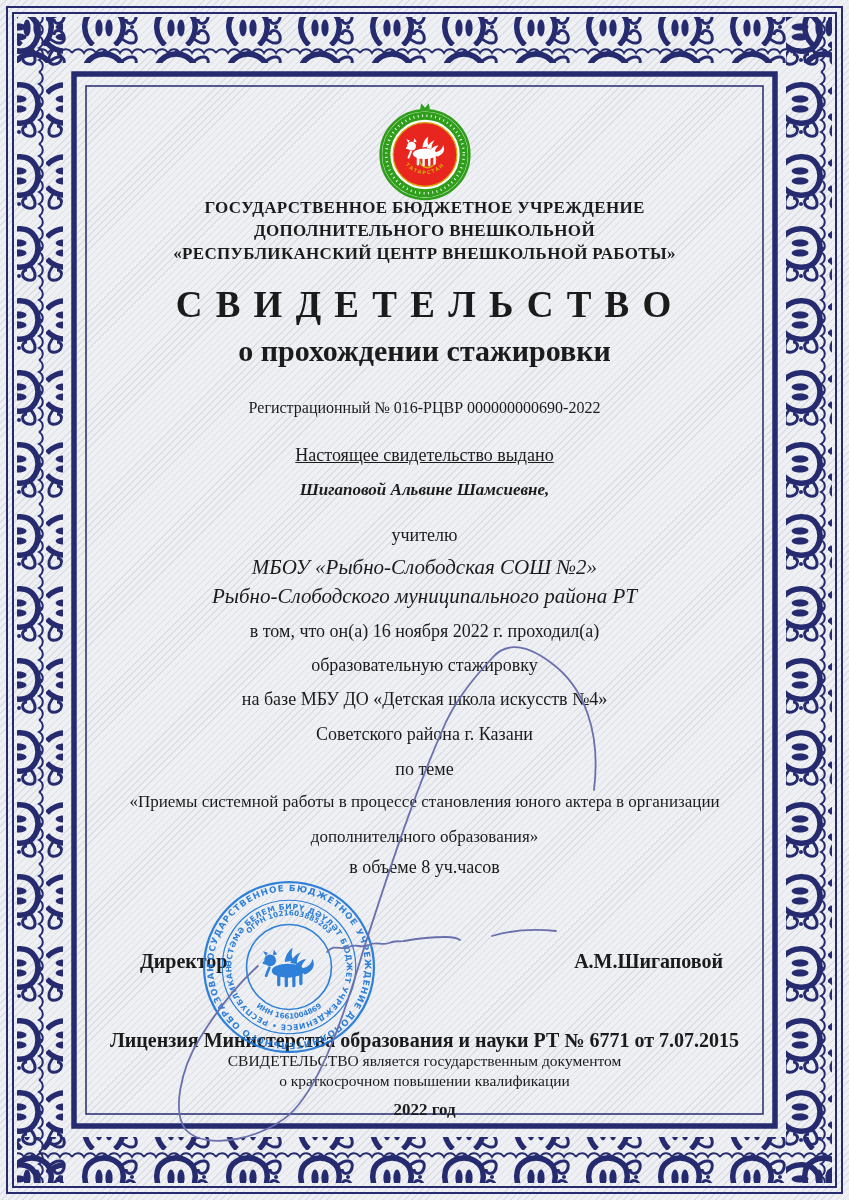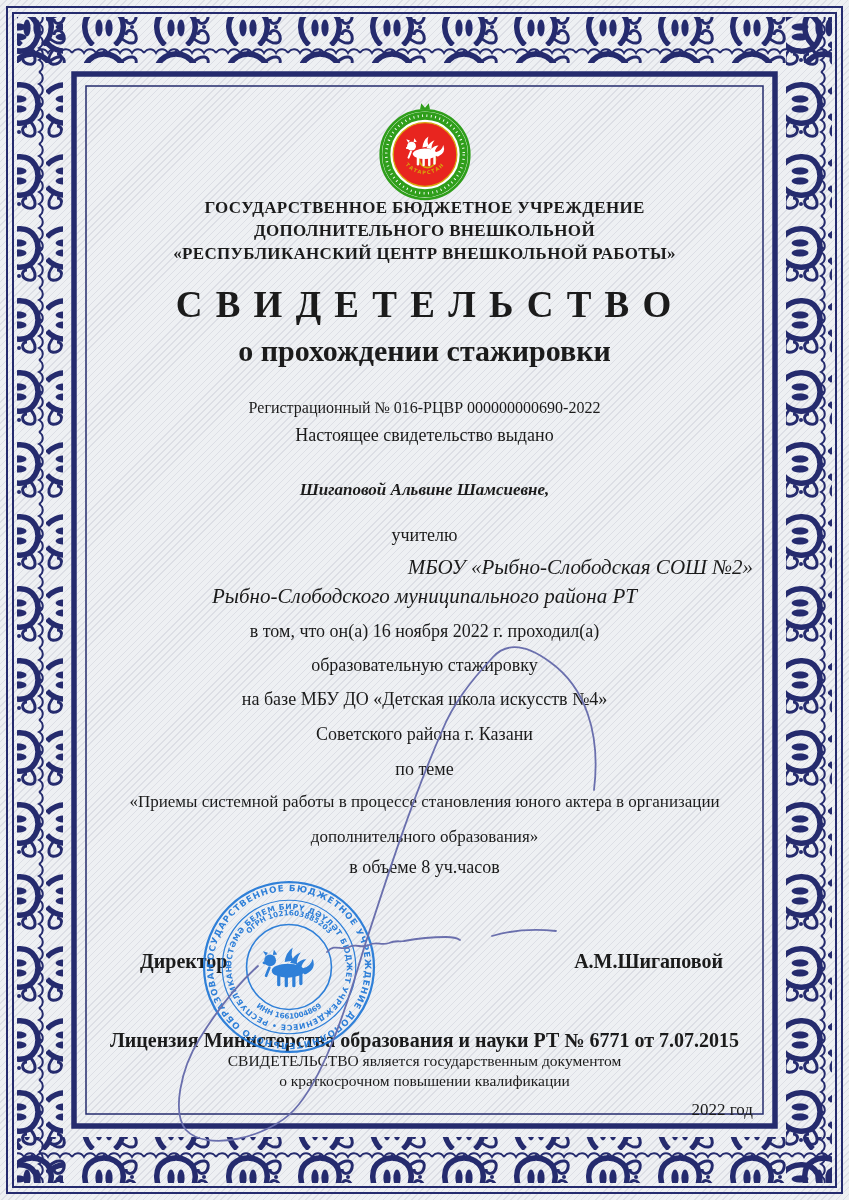--- a/index.html
+++ b/index.html
@@ -21,21 +21,21 @@
   .reg{font-size:16px;}
   .body-text{font-size:18px;}
   .name{font-size:17px;font-weight:bold;font-style:italic;}
   .school{font-size:21px;font-style:italic;line-height:30px;}
   .topic{font-size:17px;}
   .sign-row{position:absolute;left:96px;right:96px;top:950px;display:flex;
             justify-content:space-between;padding:0 30px 0 44px;box-sizing:border-box;
             font-size:20px;font-weight:bold;}
   .license{font-size:20px;font-weight:bold;}
   .footnote{font-size:15.5px;}
-  .year{font-size:17px;font-weight:normal;text-align:right;}
+  .year{font-size:17px;font-weight:bold;}
   #logo-wrap{left:50%;top:102px;transform:translateX(-50%);width:100px;height:100px;}
   #stamp-wrap{left:200px;top:878px;width:178px;height:178px;opacity:.9;}
   #signature-svg{left:0;top:0;width:849px;height:1200px;pointer-events:none;}
   .stamp-ring-text{font-family:"DejaVu Sans", sans-serif;font-weight:bold;}
   .logo-ribbon{font-family:"DejaVu Sans", sans-serif;font-weight:bold;}
 </style>
 </head>
 <body>
 
 <svg id="border-svg" class="abs" viewBox="0 0 849 1200" xmlns="http://www.w3.org/2000/svg">
@@ -108,24 +108,24 @@
 
 <div class="content-line org" style="top:196px;">ГОСУДАРСТВЕННОЕ БЮДЖЕТНОЕ УЧРЕЖДЕНИЕ</div>
 <div class="content-line org" style="top:219px;">ДОПОЛНИТЕЛЬНОГО ВНЕШКОЛЬНОЙ</div>
 <div class="content-line org" style="top:242px;">«РЕСПУБЛИКАНСКИЙ ЦЕНТР ВНЕШКОЛЬНОЙ  РАБОТЫ»</div>
 
 <div class="content-line cert-title" style="top:282px;">С В И Д Е Т Е Л Ь С Т В О</div>
 <div class="content-line cert-subtitle" style="top:332px;">о прохождении стажировки</div>
 
 <div class="content-line reg" style="top:398px;">Регистрационный  № 016-РЦВР 000000000690-2022</div>
 
-<div class="content-line body-text" style="top:424px;">Настоящее свидетельство выдано</div>
+<div class="content-line body-text" style="top:444px;text-decoration:underline;">Настоящее свидетельство выдано</div>
 <div class="content-line name" style="top:479px;">Шигаповой Альвине Шамсиевне,</div>
 <div class="content-line body-text" style="top:524px;">учителю</div>
-<div class="content-line school" style="top:552px;text-align:right;">МБОУ «Рыбно-Слободская СОШ №2»</div>
+<div class="content-line school" style="top:552px;">МБОУ «Рыбно-Слободская СОШ №2»</div>
 <div class="content-line school" style="top:581px;">Рыбно-Слободского муниципального района РТ</div>
 
 <div class="content-line body-text" style="top:620px;font-family:Liberation Serif, serif;">в том, что он(а) 16 ноября  2022 г. проходил(а)</div>
 <div class="content-line body-text" style="top:654px;">образовательную стажировку</div>
 <div class="content-line body-text" style="top:688px;">на базе МБУ ДО «Детская школа искусств №4»</div>
 <div class="content-line body-text" style="top:723px;">Советского района г. Казани</div>
 <div class="content-line body-text" style="top:758px;">по теме</div>
 
 <div class="content-line topic" style="top:791px;">«Приемы системной работы в процессе становления юного актера в организации</div>
 <div class="content-line topic" style="top:826px;">дополнительного образования»</div>

